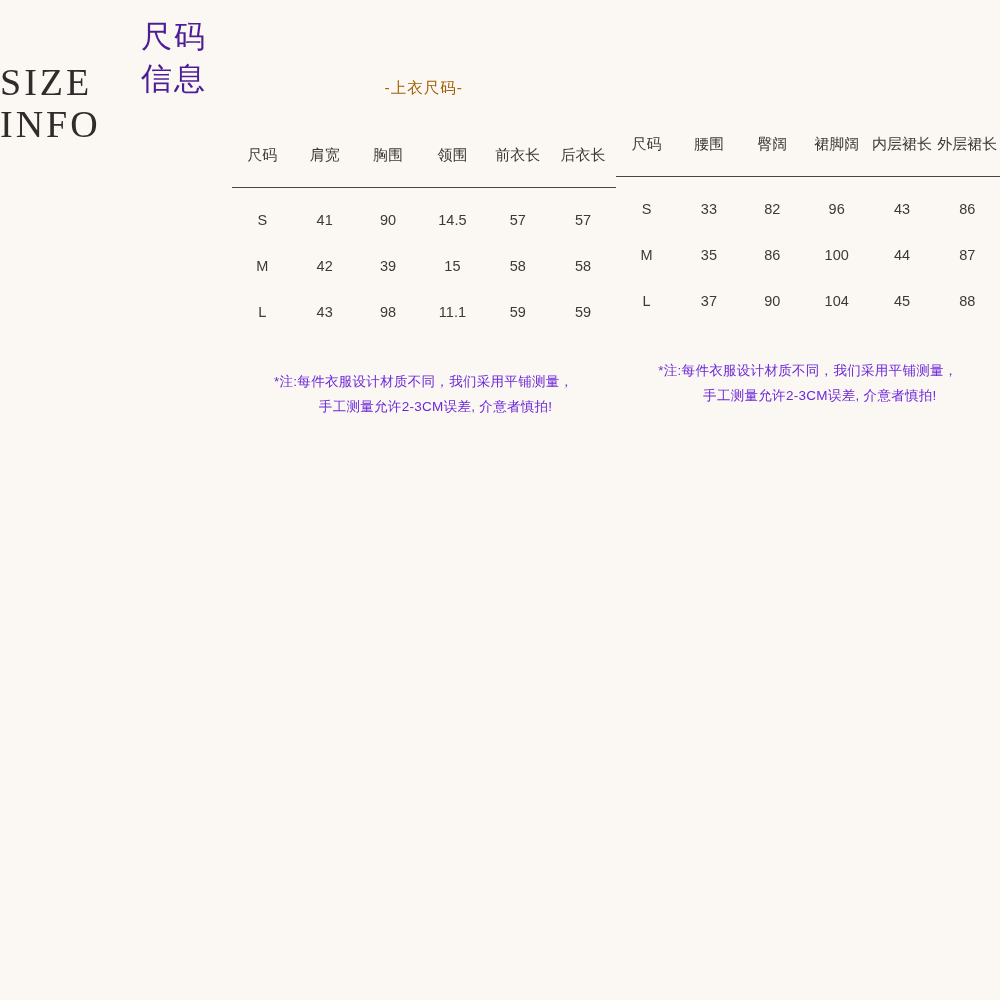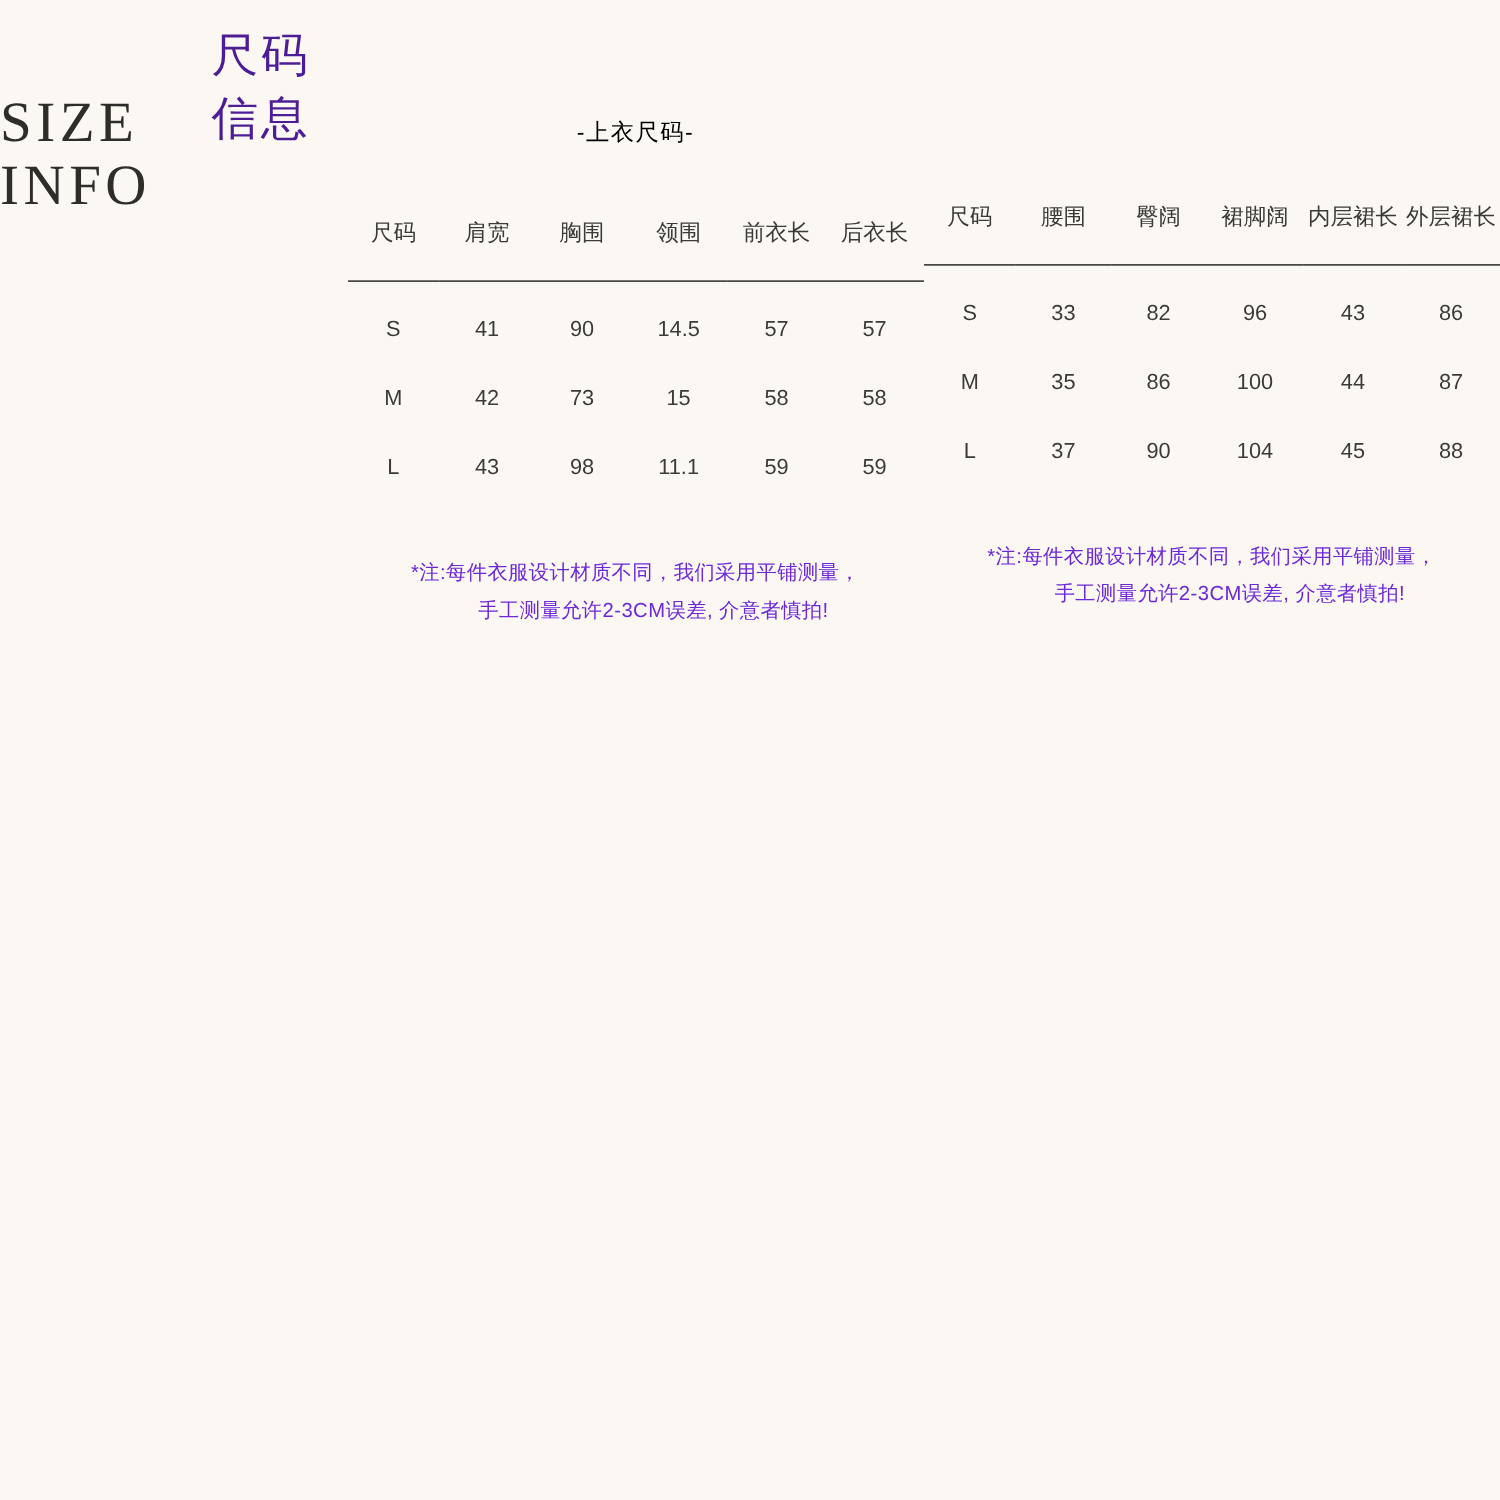--- a/index.html
+++ b/index.html
@@ -38,21 +38,21 @@
     font-weight: 400;
   }
   .section {
     width: 560px;
   }
   .section-1 { margin-top: 78px; }
   .section-2 { margin-top: 88px; }
   .section-head {
     text-align: center;
     font-size: 15.5px;
-    color: #000000;
+    color: #a16207;
     letter-spacing: 1px;
     margin-bottom: 36px;
   }
   table.size-table {
     width: 100%;
     border-collapse: collapse;
     margin-top: 47px;
   }
   table.size-table th,
   table.size-table td {
@@ -128,21 +128,21 @@
           <td>S</td>
           <td>41</td>
           <td>90</td>
           <td>14.5</td>
           <td>57</td>
           <td>57</td>
         </tr>
         <tr>
           <td>M</td>
           <td>42</td>
-          <td>73</td>
+          <td>39</td>
           <td>15</td>
           <td>58</td>
           <td>58</td>
         </tr>
         <tr>
           <td>L</td>
           <td>43</td>
           <td>98</td>
           <td>11.1</td>
           <td>59</td>

